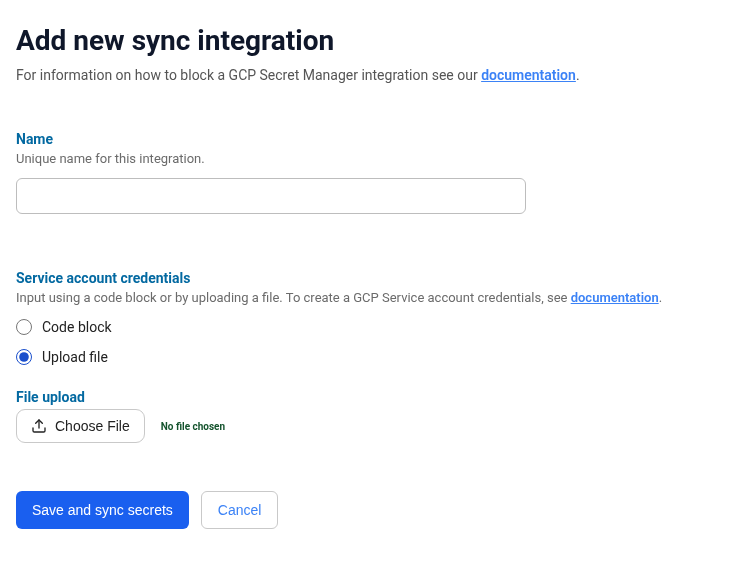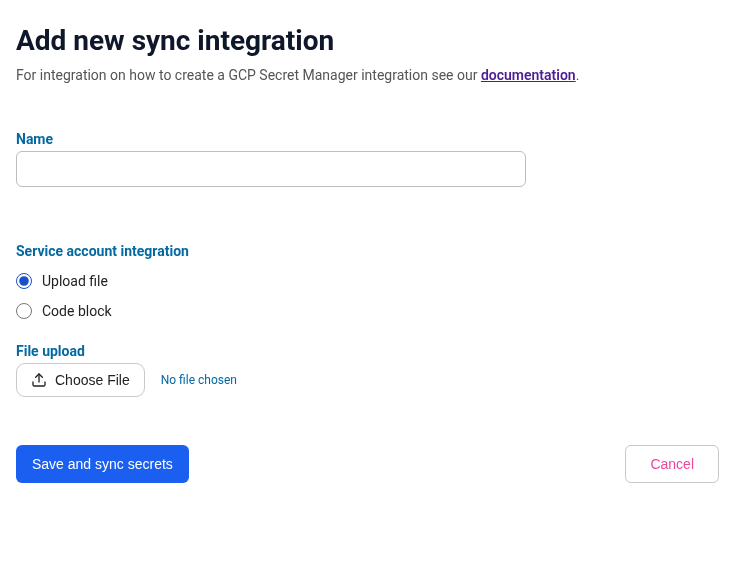--- a/index.html
+++ b/index.html
@@ -18,21 +18,21 @@
       font-weight: 700;
       margin-bottom: 10px;
       color: #0f172a;
     }
     .subtitle {
       font-size: 14px;
       color: #555;
       margin-bottom: 48px;
     }
     .subtitle a, .hint a {
-      color: #4c1d95;
+      color: #3b82f6;
       text-decoration: underline;
       font-weight: 600;
     }
     .field-label {
       font-size: 14px;
       font-weight: 700;
       color: #0369a1;
       margin-bottom: 4px;
       display: block;
     }
@@ -88,76 +88,80 @@
       gap: 8px;
       padding: 8px 14px;
       background: #fff;
       border: 1px solid #c9c9c9;
       border-radius: 9px;
       font-size: 14px;
       color: #222;
       cursor: pointer;
     }
     .no-file {
-      font-size: 12px;
-      color: #0369a1;
+      font-size: 10px;
+      color: #14532d;
+      font-weight: bold;
     }
     .upload-icon {
       width: 16px;
       height: 16px;
     }
     .button-row {
       display: flex;
-      gap: 20px;
+      gap: 12px;
       margin-top: 48px;
-      justify-content: space-between;
     }
     .btn-primary {
       background: #1a5fef;
       color: #fff;
       border: none;
       border-radius: 6px;
       padding: 10px 16px;
       font-size: 14px;
       font-weight: 500;
       cursor: pointer;
     }
     .btn-secondary {
       background: #fff;
-      color: #ec4899;
+      color: #3b82f6;
       border: 1px solid #c9c9c9;
       border-radius: 6px;
-      padding: 10px 24px;
+      padding: 10px 16px;
       font-size: 14px;
       cursor: pointer;
     }
   </style>
 </head>
 <body>
 
 <h1>Add new sync integration</h1>
 <p class="subtitle">
-  <span>For integration on how to create a GCP Secret Manager integration see our </span><a href="#">documentation</a><span>.</span>
+  <span>For information on how to block a GCP Secret Manager integration see our </span><a href="#">documentation</a><span>.</span>
 </p>
 
 <div class="section">
   <span class="field-label">Name</span>
+  <div class="hint">Unique name for this integration.</div>
   <input type="text" class="text-input" value="" style="">
 </div>
 
 <div class="section">
-  <span class="field-label">Service account integration</span>
+  <span class="field-label">Service account credentials</span>
+  <div class="hint">
+    <span>Input using a code block or by uploading a file. To create a GCP Service account credentials, see </span><a href="#">documentation</a><span>.</span>
+  </div>
   <div class="radio-group">
+    <div class="radio-row">
+      <input type="radio" id="r-code" name="cred" style="">
+      <label for="r-code">Code block</label>
+    </div>
     <div class="radio-row">
       <input type="radio" id="r-upload" name="cred" checked="" style="">
       <label for="r-upload">Upload file</label>
-    </div>
-    <div class="radio-row">
-      <input type="radio" id="r-code" name="cred" style="">
-      <label for="r-code">Code block</label>
     </div>
   </div>
 </div>
 
 <div class="file-upload-section">
   <span class="field-label">File upload</span>
   <div class="file-row">
     <button class="choose-file-btn">
       <svg class="upload-icon" viewBox="0 0 24 24" fill="none" stroke="currentColor" stroke-width="2" stroke-linecap="round" stroke-linejoin="round">
         <path d="M21 15v4a2 2 0 0 1-2 2H5a2 2 0 0 1-2-2v-4"></path>

